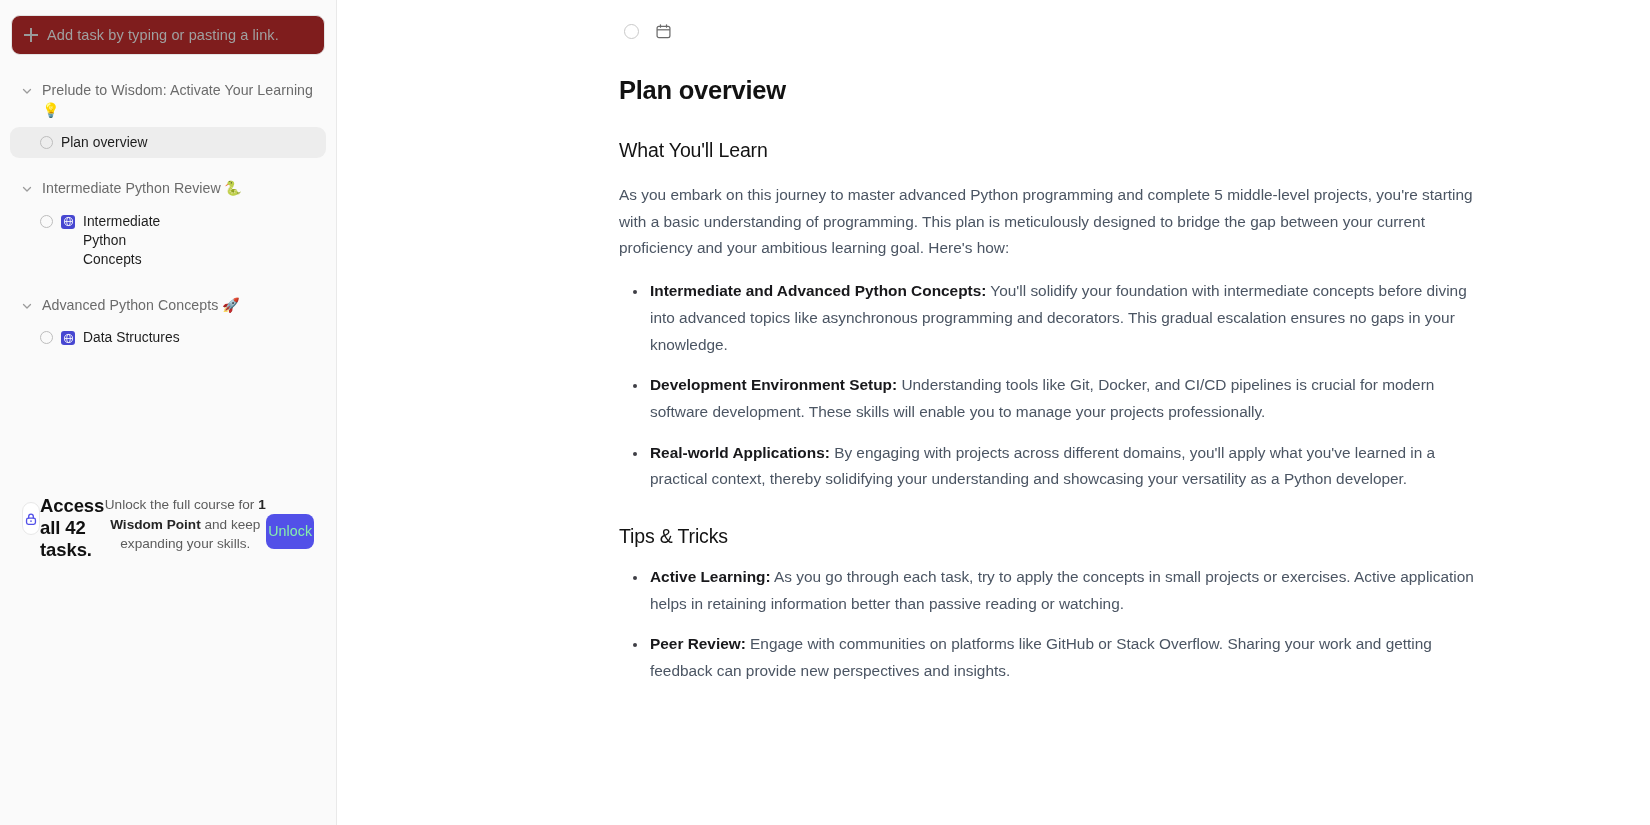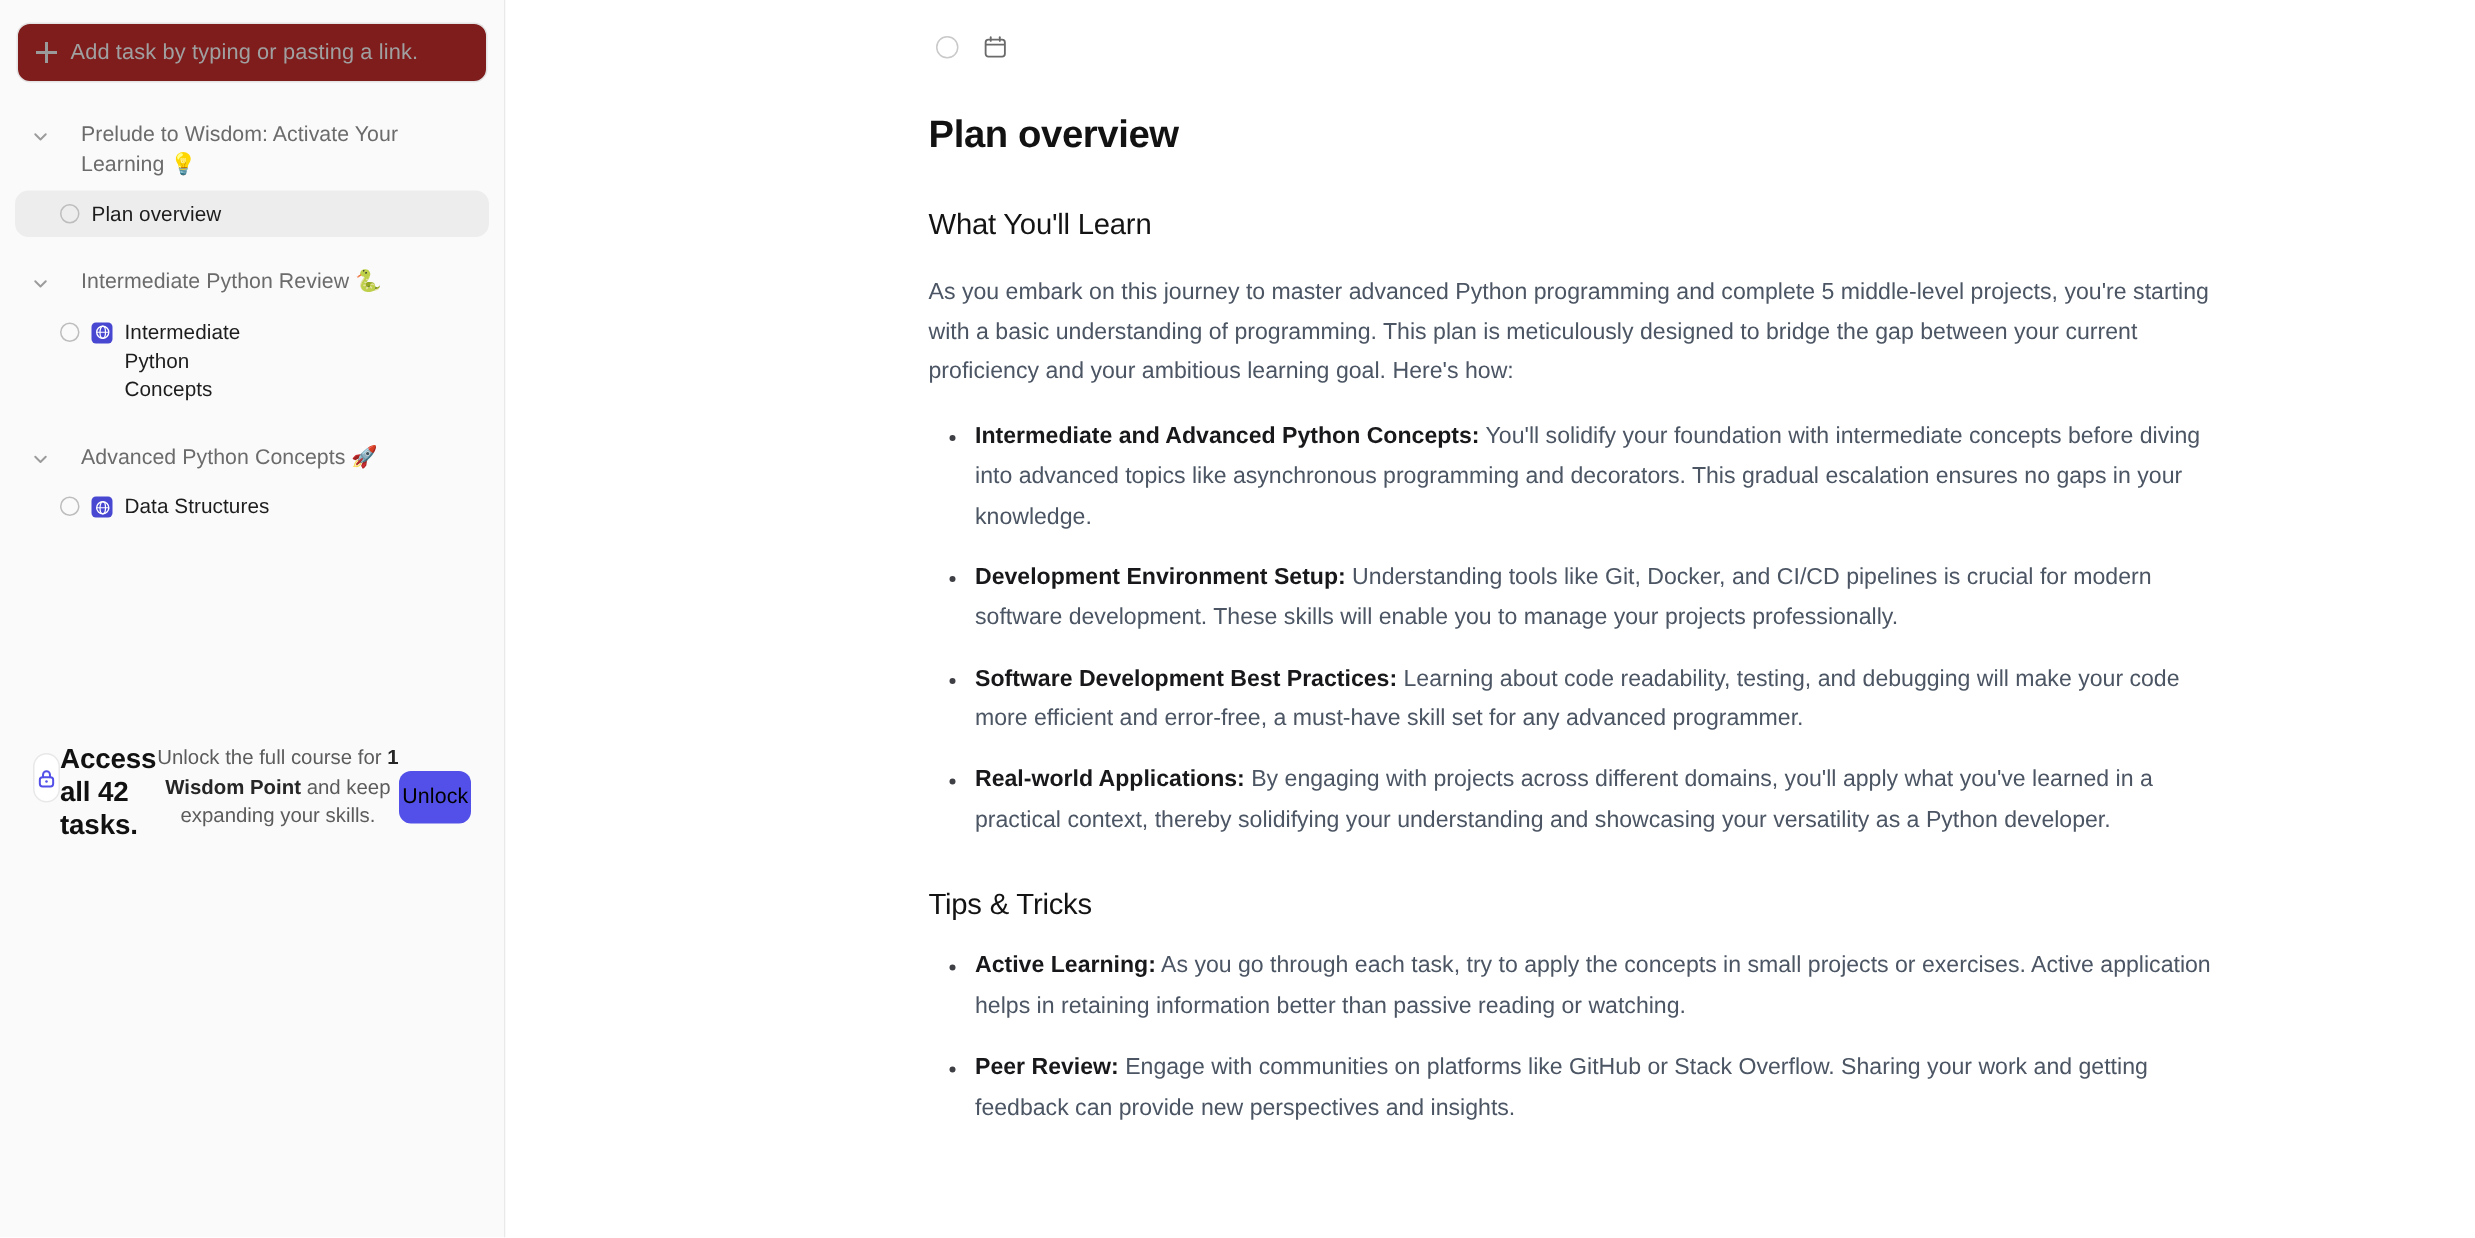--- a/index.html
+++ b/index.html
@@ -65,21 +65,21 @@
   }
 
   .tree {
     margin-top: 21px;
     position: relative;
   }
 
   .group-header {
     display: flex;
     align-items: flex-start;
-    gap: 21px;
+    gap: 9px;
     padding: 5px 8px 5px 11px;
     border-radius: 8px;
     cursor: pointer;
   }
   .chevron {
     flex: 0 0 auto;
     width: 12px; height: 12px;
     margin-top: 4px;
   }
   .chevron svg { display: block; }
@@ -179,21 +179,21 @@
   }
   .unlock-sub b { color: #262626; font-weight: bold; }
 
   .unlock-btn {
     margin-top: 25px;
     width: 132px;
     height: 35px;
     border: none;
     border-radius: 8px;
     background: #5250e8;
-    color: #000000;
+    color: #86efac;
     font-size: 14.2px;
     font-family: "Liberation Sans", sans-serif;
     cursor: pointer;
     letter-spacing: 0.1px;
   }
 
   
   .main {
     flex: 1 1 auto;
     height: 825px;
@@ -377,21 +377,20 @@
           </span>
         </div>
 
         <h1 class="doc-title">Plan overview</h1>
 
         <h2 class="sec-title">What You'll Learn</h2>
         <p class="body">As you embark on this journey to master advanced Python programming and complete 5 middle-level projects, you're starting with a basic understanding of programming. This plan is meticulously designed to bridge the gap between your current proficiency and your ambitious learning goal. Here's how:</p>
         <ul class="bullets">
           <li><b>Intermediate and Advanced Python Concepts:</b><span> You'll solidify your foundation with intermediate concepts before diving into advanced topics like asynchronous programming and decorators. This gradual escalation ensures no gaps in your knowledge.</span></li>
           <li><b>Development Environment Setup:</b><span> Understanding tools like Git, Docker, and CI/CD pipelines is crucial for modern software development. These skills will enable you to manage your projects professionally.</span></li>
-          <li><b>Software Development Best Practices:</b><span> Learning about code readability, testing, and debugging will make your code more efficient and error-free, a must-have skill set for any advanced programmer.</span></li>
           <li><b>Real-world Applications:</b><span> By engaging with projects across different domains, you'll apply what you've learned in a practical context, thereby solidifying your understanding and showcasing your versatility as a Python developer.</span></li>
         </ul>
 
         <h2 class="sec-title" style="margin-top:32px">Tips &amp; Tricks</h2>
         <ul class="bullets">
           <li><b>Active Learning:</b><span> As you go through each task, try to apply the concepts in small projects or exercises. Active application helps in retaining information better than passive reading or watching.</span></li>
           <li><b>Peer Review:</b><span> Engage with communities on platforms like GitHub or Stack Overflow. Sharing your work and getting feedback can provide new perspectives and insights.</span></li>
         </ul>
 
       </div>

